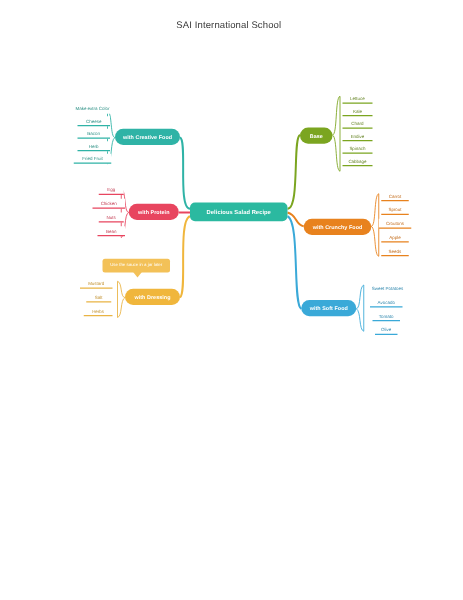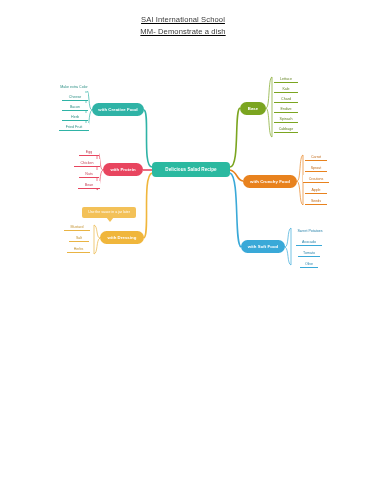--- a/index.html
+++ b/index.html
@@ -4,21 +4,21 @@
 <style>
   html,body{margin:0;padding:0;}
   body{
     width:370px;height:480px;background:#ffffff;
     font-family:"Liberation Sans",sans-serif;
     overflow:hidden;position:relative;
   }
   #stage{position:absolute;inset:0;}
   svg.wires{position:absolute;left:0;top:0;width:370px;height:480px;pointer-events:none;}
 
-  .header{position:absolute;left:0;top:14px;width:366px;text-align:center;text-decoration:underline;}
+  .header{position:absolute;left:0;top:14px;width:366px;text-align:center;}
   .header div{font-size:7.6px;color:#3a3a3a;line-height:11.5px;letter-spacing:.1px;}
 
   .node{position:absolute;box-sizing:border-box;display:flex;align-items:center;justify-content:center;
         text-align:center;color:#ffffff;font-weight:bold;letter-spacing:.05px;}
 
   .central{width:78px;height:15px;border-radius:4px;background:#2bb9a0;font-size:4.6px;
            left:152px;top:162px;}
 
   .branch{height:13px;border-radius:6.5px;font-size:4.3px;}
   .b-creative{left:92px;top:103px;width:52px;background:#2fb3a6;}
@@ -46,21 +46,20 @@
 
   .leaf.head{border-bottom:none;font-size:3.6px;}
 </style>
 </head>
 <body>
 
 <div id="stage">
 
   <div class="header">
     <div>SAI International School</div>
-    <div>MM- Demonstrate a dish</div>
   </div>
 
   <svg class="wires" viewBox="0 0 370 480">
 
     <path d="M152,167 C142,167 150,112 144,110" fill="none" stroke="#2fb3a6" stroke-width="1.6"></path>
     <path d="M152,170 C148,170 147,170 143,170" fill="none" stroke="#e8455f" stroke-width="1.6"></path>
     <path d="M152,173 C142,176 150,234 144,238" fill="none" stroke="#f0b63c" stroke-width="1.6"></path>
 
     <path d="M230,167 C240,167 234,110 240,108" fill="none" stroke="#7ba520" stroke-width="1.6"></path>
     <path d="M230,170 C238,172 236,180 243,181" fill="none" stroke="#e8821e" stroke-width="1.6"></path>

